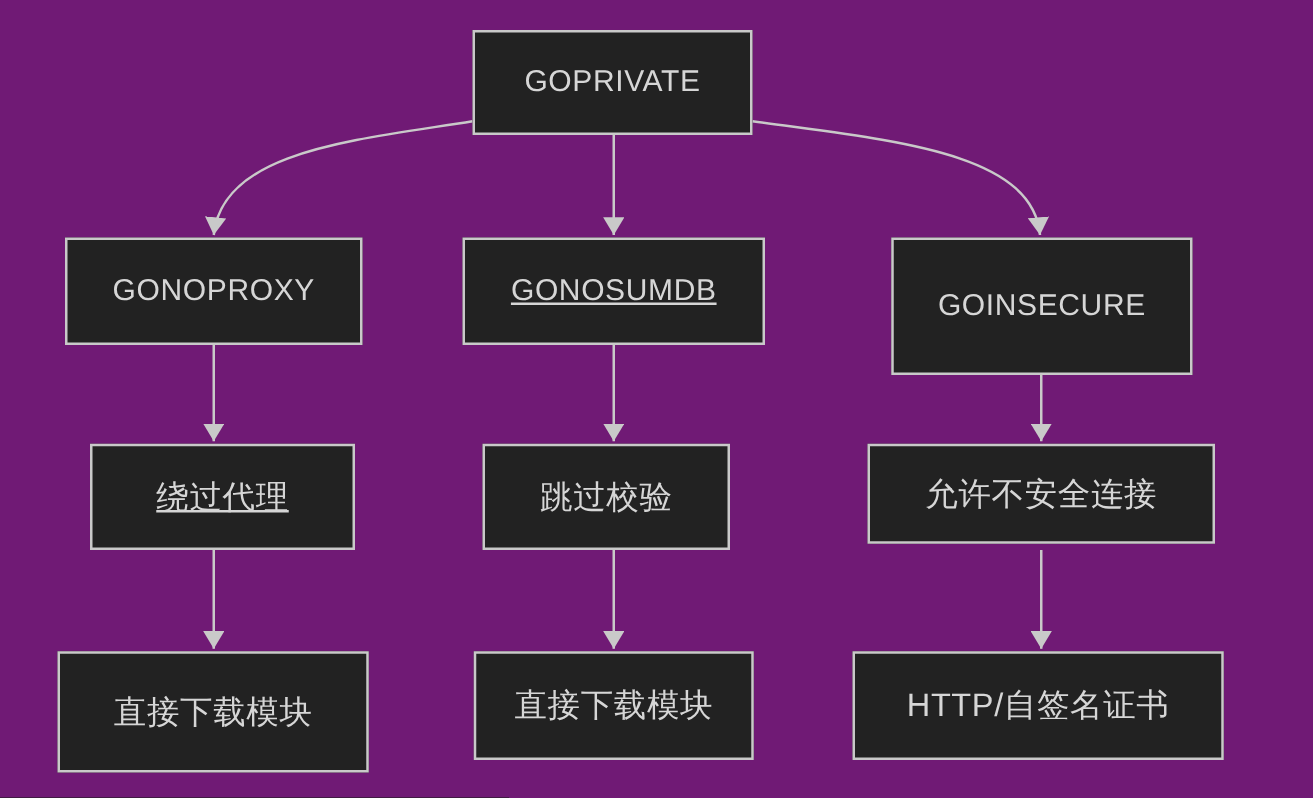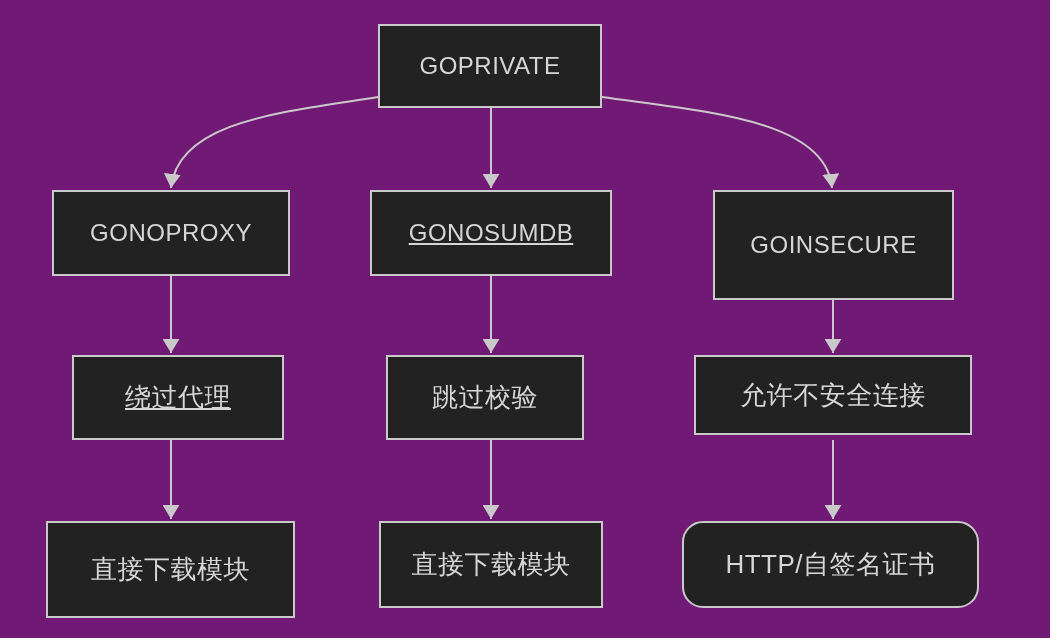--- a/index.html
+++ b/index.html
@@ -43,21 +43,21 @@
   
   #n-goprivate        { left: 378px; top: 24px;  width: 224px; height: 84px; }
   #n-gonoproxy        { left: 52px;  top: 190px; width: 238px; height: 86px; }
   #n-gonosumdb        { left: 370px; top: 190px; width: 242px; height: 86px; text-decoration: underline; }
   #n-goinsecure       { left: 713px; top: 190px; width: 241px; height: 110px; }
   #n-bypass-proxy     { left: 72px;  top: 355px; width: 212px; height: 85px; text-decoration: underline; }
   #n-skip-verify      { left: 386px; top: 355px; width: 198px; height: 85px; }
   #n-allow-insecure   { left: 694px; top: 355px; width: 278px; height: 80px; }
   #n-direct-download  { left: 46px;  top: 521px; width: 249px; height: 97px; }
   #n-no-hash-check    { left: 379px; top: 521px; width: 224px; height: 87px; }
-  #n-http-self-signed { left: 682px; top: 521px; width: 297px; height: 87px; border-radius: 21px; }
+  #n-http-self-signed { left: 682px; top: 521px; width: 297px; height: 87px; }
 </style>
 </head>
 <body>
 
 <div class="canvas">
 
   <svg class="edges-layer" width="1050" height="638" viewBox="0 0 1050 638" xmlns="http://www.w3.org/2000/svg">
     <defs>
       <marker id="arrowhead" viewBox="0 0 12 12" refX="10" refY="6" markerWidth="17" markerHeight="17" markerUnits="userSpaceOnUse" orient="auto">
         <path d="M0,0 L0,12 L10,6 z" fill="#c9c9c9"></path>

